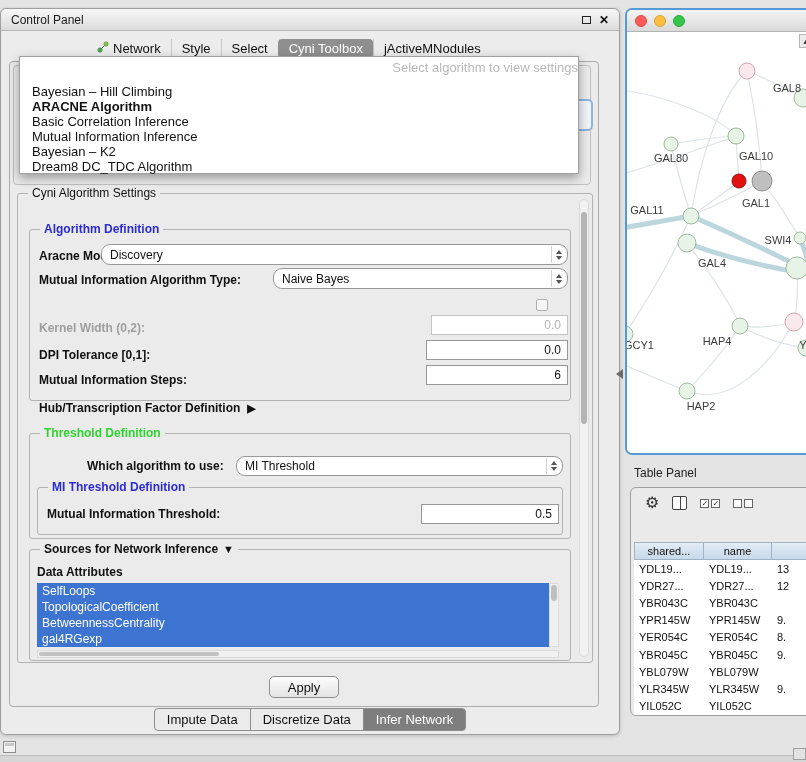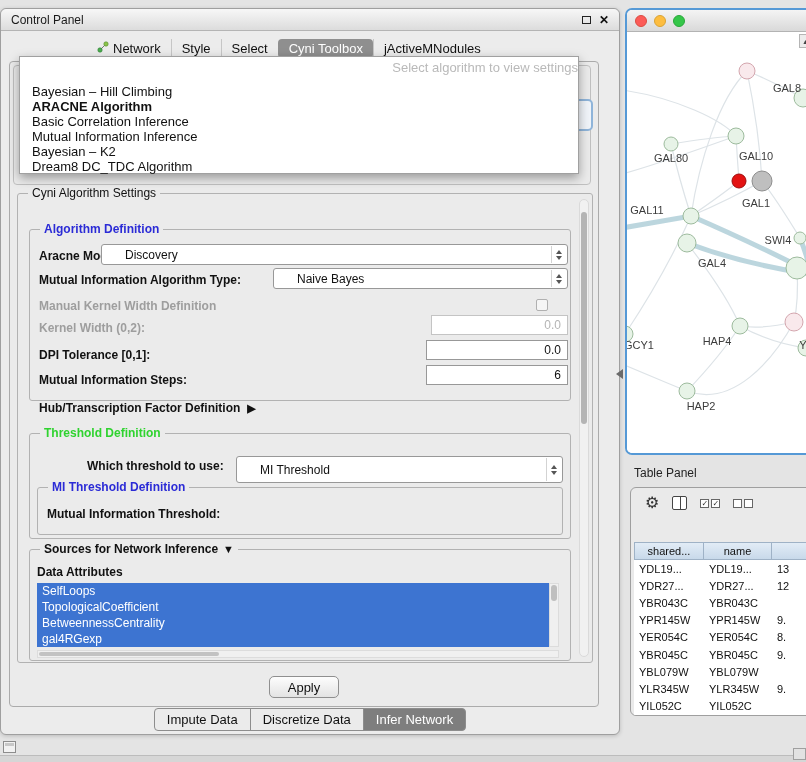--- a/index.html
+++ b/index.html
@@ -67,22 +67,22 @@
   #settings-group { left:16px; top:184px; width:576px; height:470px; }
   #group-algodef  { left:28px; top:220px; width:542px; height:172px; }
   #group-threshold{ left:28px; top:424px; width:542px; height:106px; }
   #group-mithresh { left:36px; top:478px; width:526px; height:48px; }
   #group-sources  { left:28px; top:540px; width:542px; height:112px; }
 
   .flabel { position:absolute; font-weight:bold; font-size:12px; white-space:nowrap; }
   .flabel.disabled { color:#9e9e9e; }
 
   .combo {
-    position:absolute; background:#fff; border:1px solid #989898; border-radius:3px;
-    display:flex; align-items:center; padding-left:23px; font-size:12px;
+    position:absolute; background:#fff; border:1px solid #989898; border-radius:9px;
+    display:flex; align-items:center; padding-left:8px; font-size:12px;
   }
   .combo .arrows {
     position:absolute; right:1px; top:1px; bottom:1px; width:15px;
     border-left:1px solid #d3d3d3; display:flex; flex-direction:column;
     align-items:center; justify-content:center; gap:2px;
   }
   .tri-up   { width:0; height:0; border-left:3.5px solid transparent; border-right:3.5px solid transparent; border-bottom:4px solid #555; }
   .tri-down { width:0; height:0; border-left:3.5px solid transparent; border-right:3.5px solid transparent; border-top:4px solid #555; }
 
   .tfield {
@@ -259,21 +259,20 @@
 
   <span class="flabel" style="left:38px;top:264px">Mutual Information Algorithm Type:</span>
   <div class="combo" style="left:272px;top:259px;width:295px;height:21px">
     <span>Naive Bayes</span>
     <span class="arrows">
         <span class="tri-up"></span>
         <span class="tri-down"></span>
       </span>
   </div>
 
-  <span class="flabel disabled" style="left:38px;top:290px">Manual Kernel Width Definition</span>
   <span class="cbox" style="left:535px;top:290px"></span>
 
   <span class="flabel disabled" style="left:38px;top:312px">Kernel Width (0,2):</span>
   <div class="tfield disabled" style="left:430px;top:306px;width:137px;height:20px">
     <span>0.0</span>
   </div>
 
   <span class="flabel" style="left:38px;top:339px">DPI Tolerance [0,1]:</span>
   <div class="tfield" style="left:425px;top:331px;width:142px;height:20px">
     <span>0.0</span>
@@ -285,33 +284,36 @@
   </div>
 
   <div id="hub-row">
     <span>Hub/Transcription Factor Definition</span>
     <span class="disc-tri">▶</span>
   </div>
 
   <div id="group-threshold" class="groupbox">
     <span class="legend green">Threshold Definition</span>
   </div>
-  <span class="flabel" style="left:86px;top:450px">Which threshold to use:</span>
-  <div class="combo" style="left:235px;top:447px;width:327px;height:27px">
+  <span class="flabel" style="left:86px;top:450px">Which algorithm to use:</span>
+  <div class="combo" style="left:235px;top:447px;width:327px;height:20px">
     <span>MI Threshold</span>
     <span class="arrows">
         <span class="tri-up"></span>
         <span class="tri-down"></span>
       </span>
   </div>
 
   <div id="group-mithresh" class="groupbox">
     <span class="legend blue">MI Threshold Definition</span>
   </div>
   <span class="flabel" style="left:46px;top:498px">Mutual Information Threshold:</span>
+  <div class="tfield" style="left:420px;top:495px;width:138px;height:20px">
+    <span>0.5</span>
+  </div>
 
   <div id="group-sources" class="groupbox">
     <span class="legend boldblack">
       <span>Sources for Network Inference</span>
       <span class="disc-tri">▼</span>
     </span>
   </div>
   <span class="flabel" style="left:36px;top:556px">Data Attributes</span>
   <div id="attr-list">
       <div class="attr-item">SelfLoops</div>

